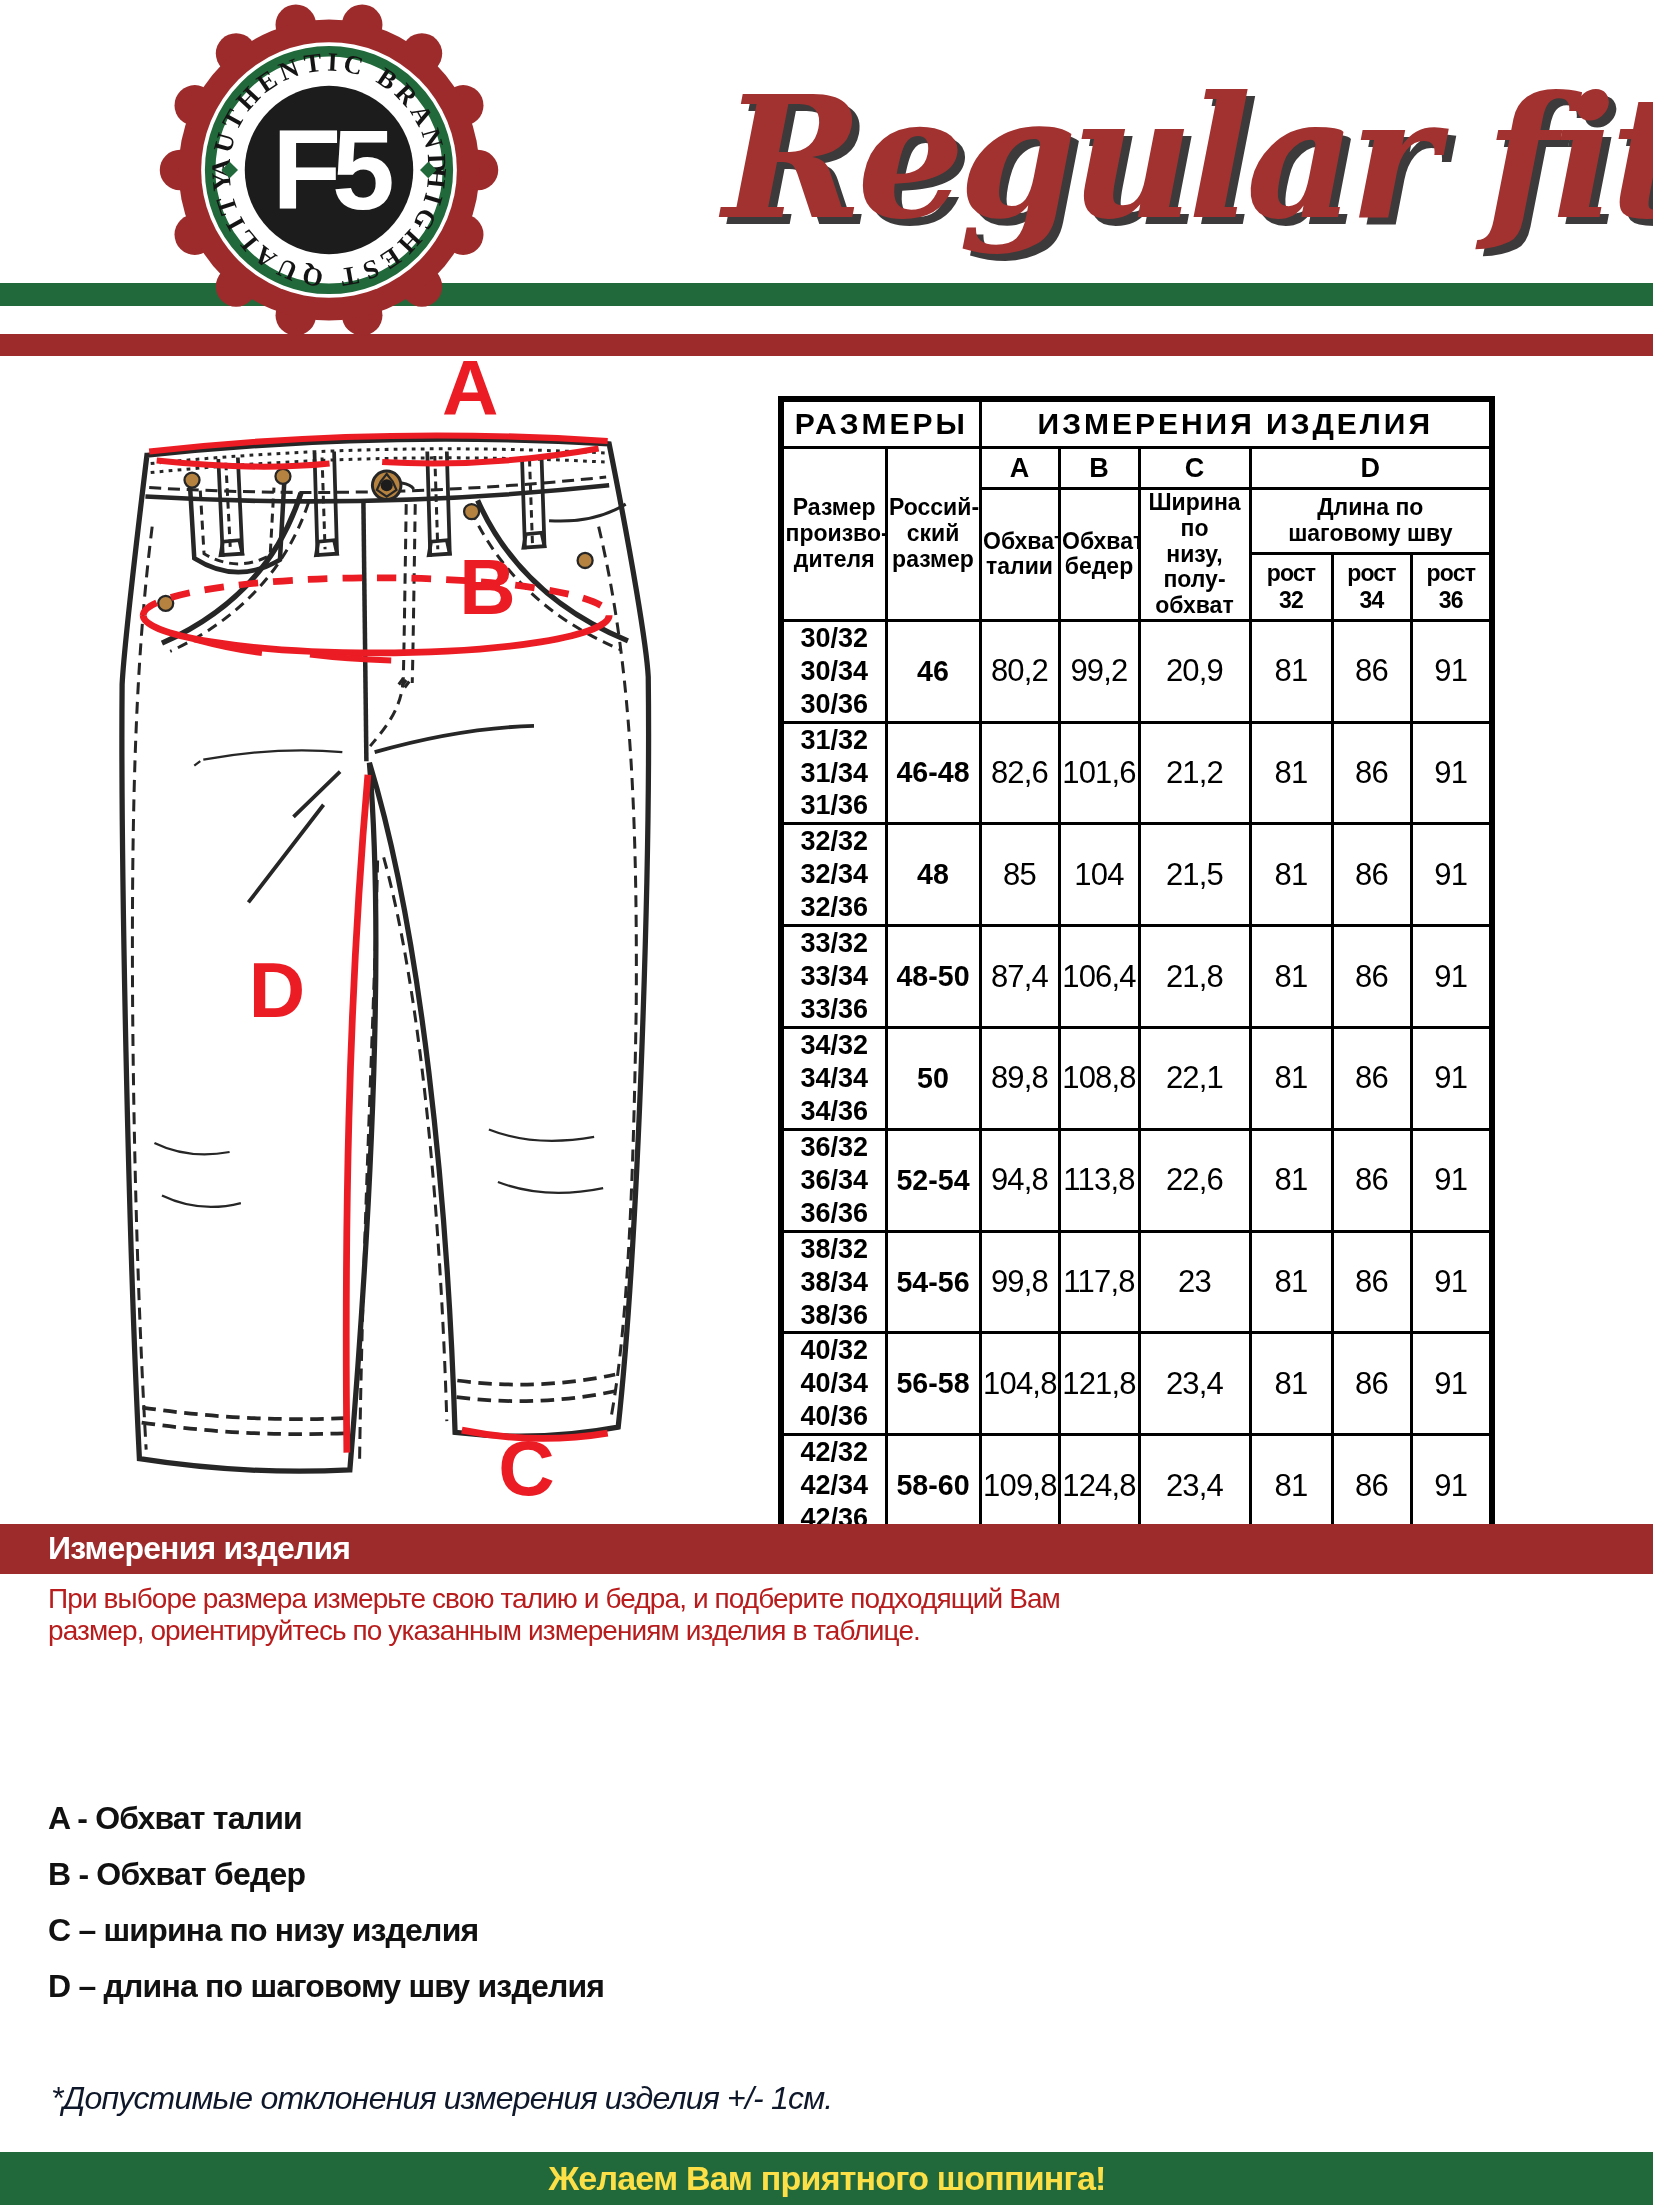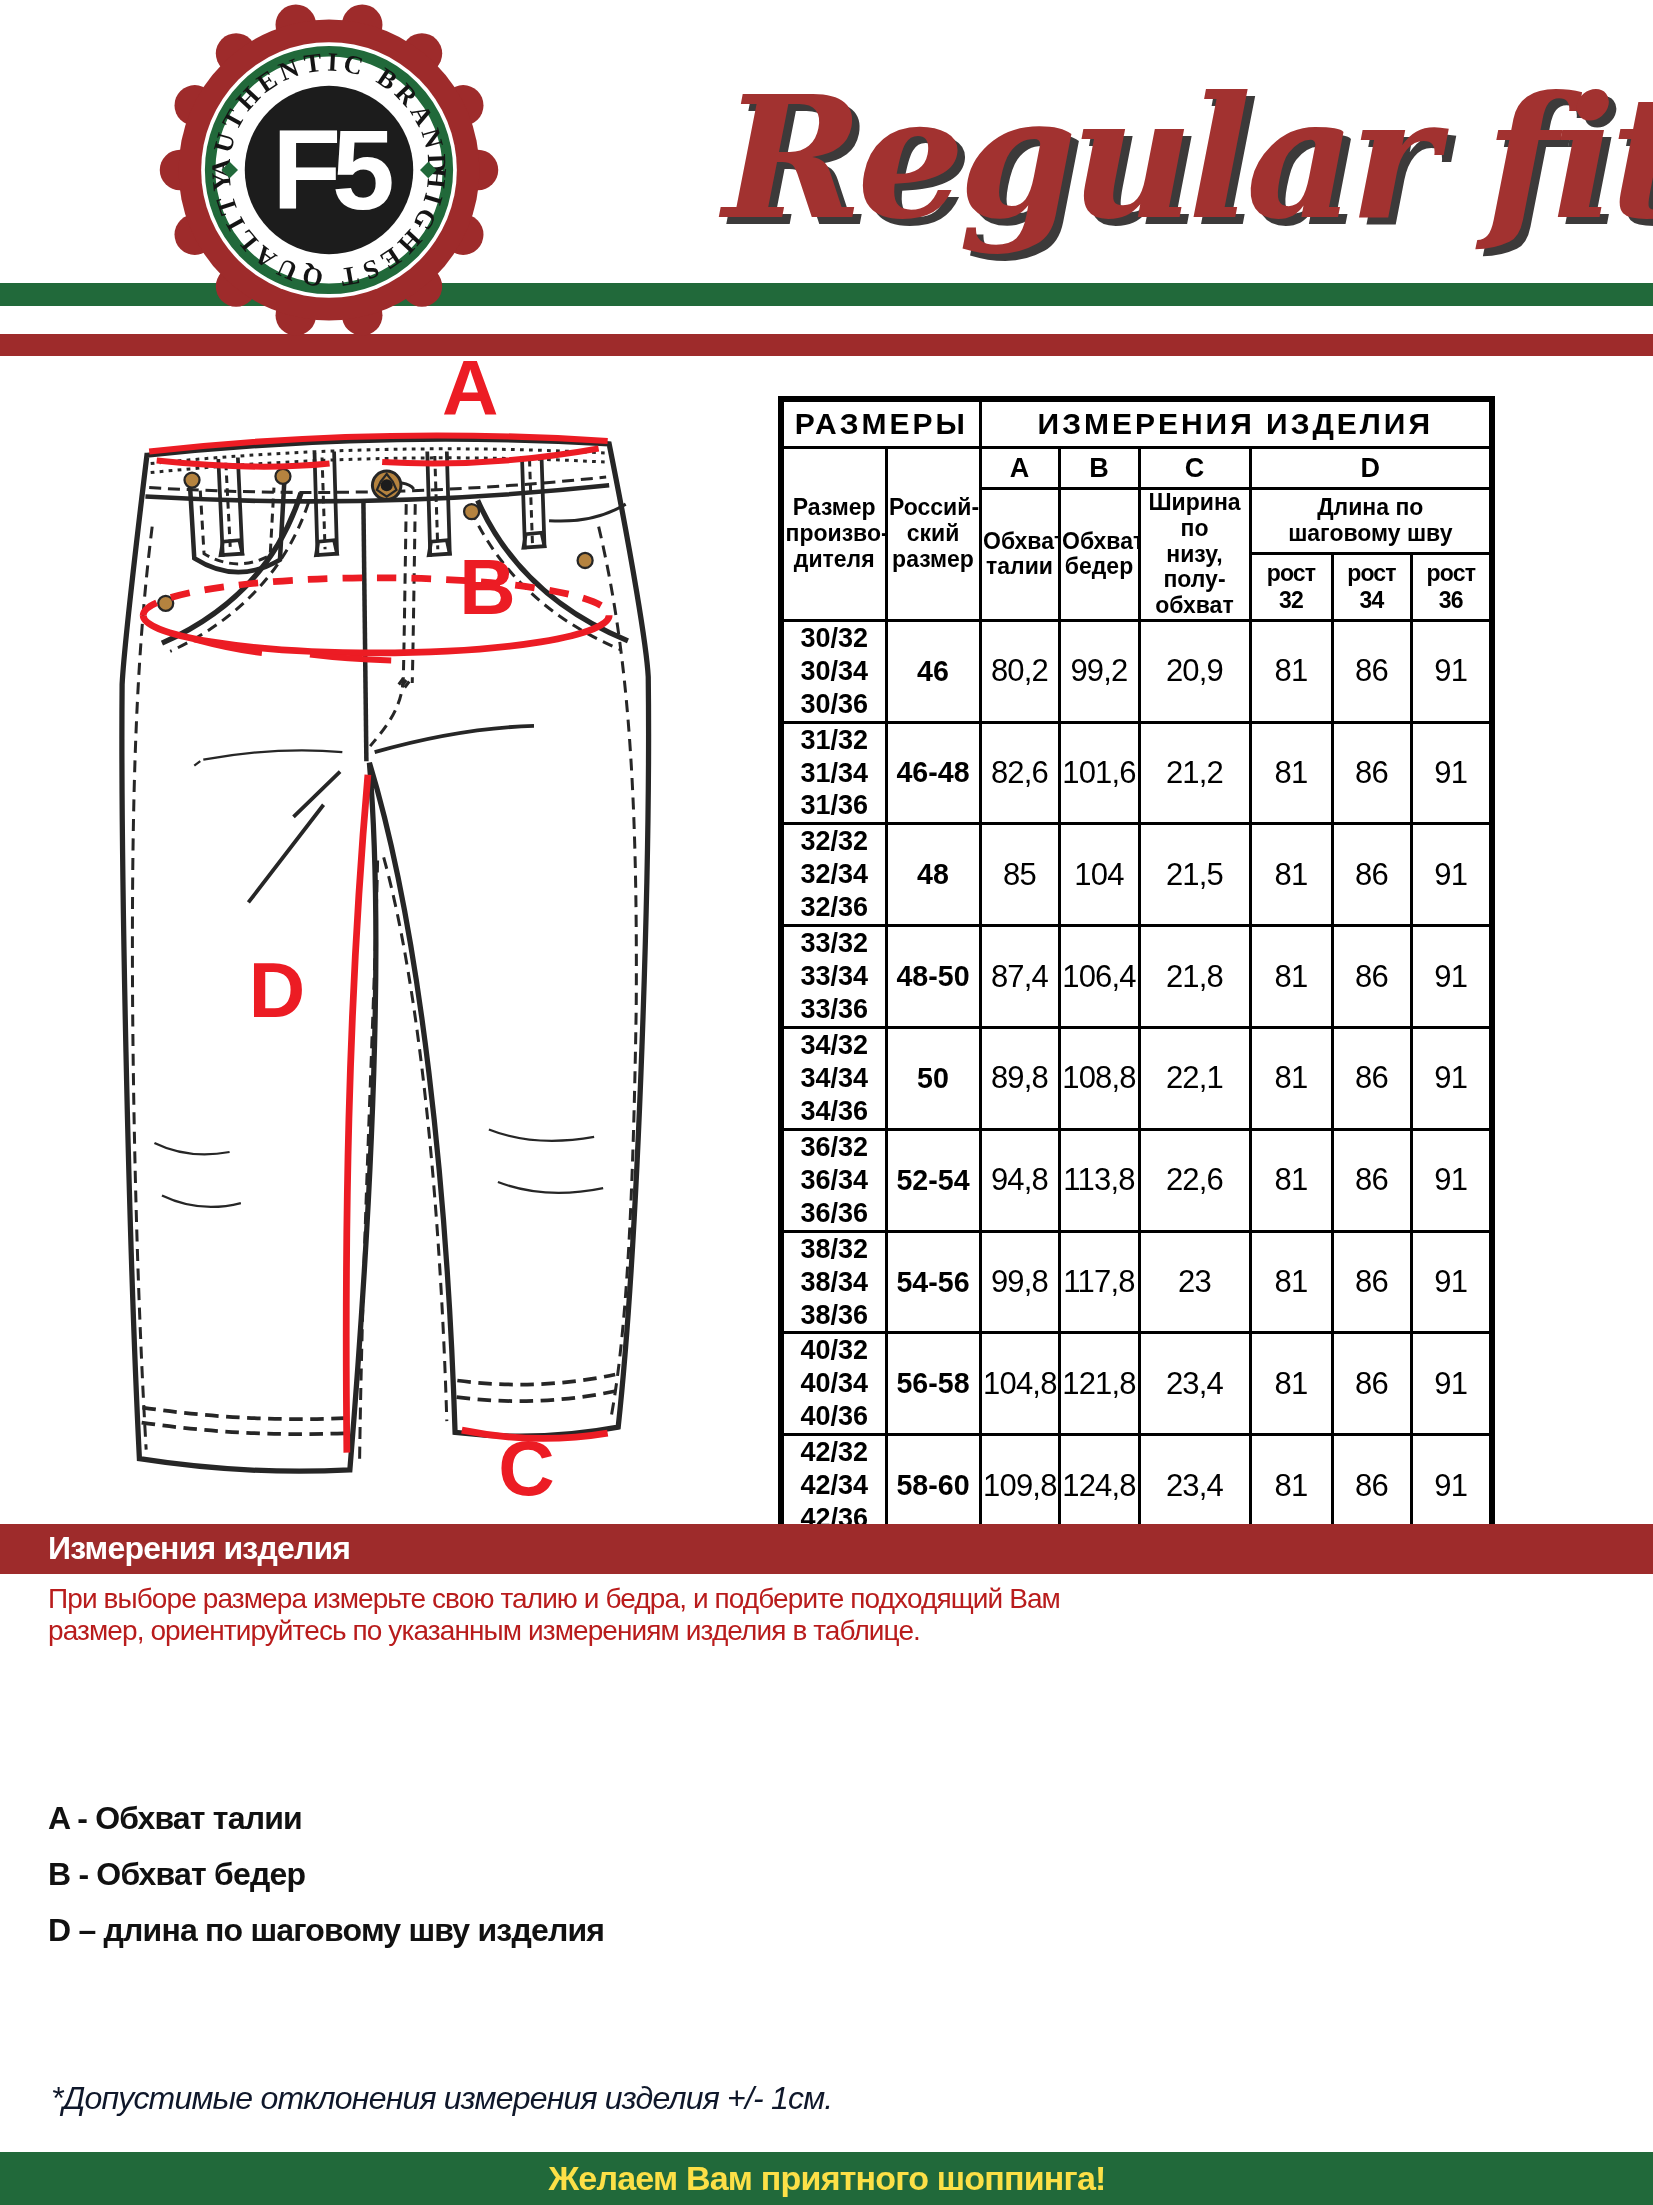--- a/index.html
+++ b/index.html
@@ -350,19 +350,20 @@
   </table>
 
   <div class="info-bar">Измерения изделия</div>
   <div class="paragraphs">
     <p>При выборе размера измерьте свою талию и бедра, и подберите подходящий Вам
 размер, ориентируйтесь по указанным измерениям изделия в таблице.</p>
   </div>
   <div class="legend">
     <div>A - Обхват талии</div>
     <div>B - Обхват бедер</div>
+    <div>C – ширина по низу изделия</div>
     <div>D – длина по шаговому шву изделия</div>
   </div>
   <div class="footnote">*Допустимые отклонения измерения изделия +/- 1см.</div>
   <div class="footer-bar">Желаем Вам приятного шоппинга!</div>
 
 </div>
 
 
 </body></html>

